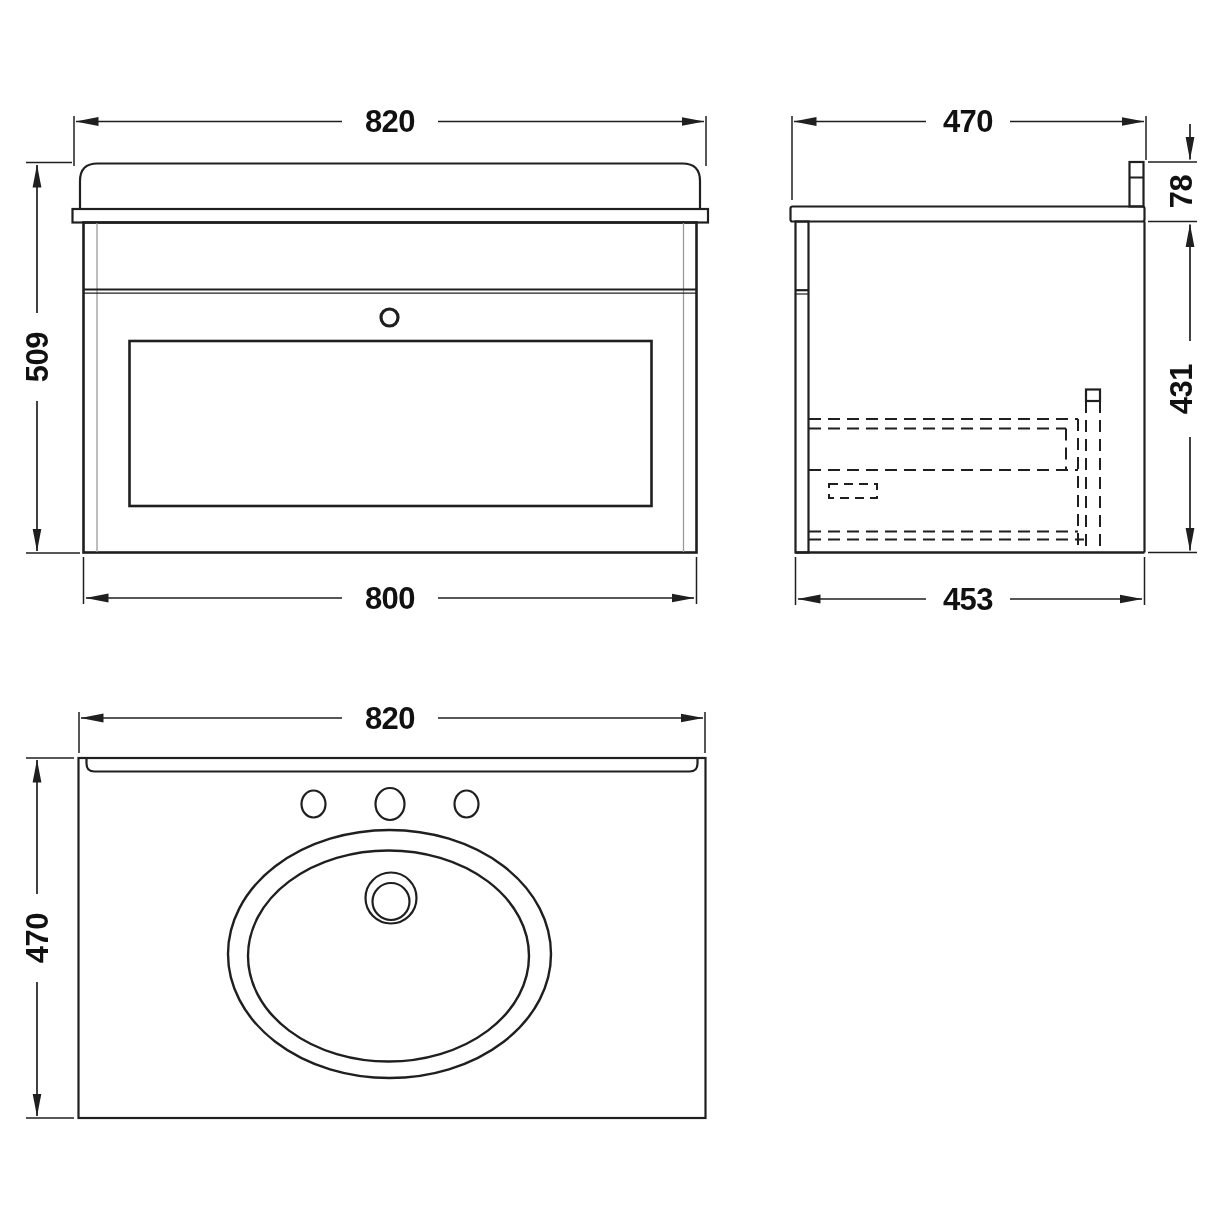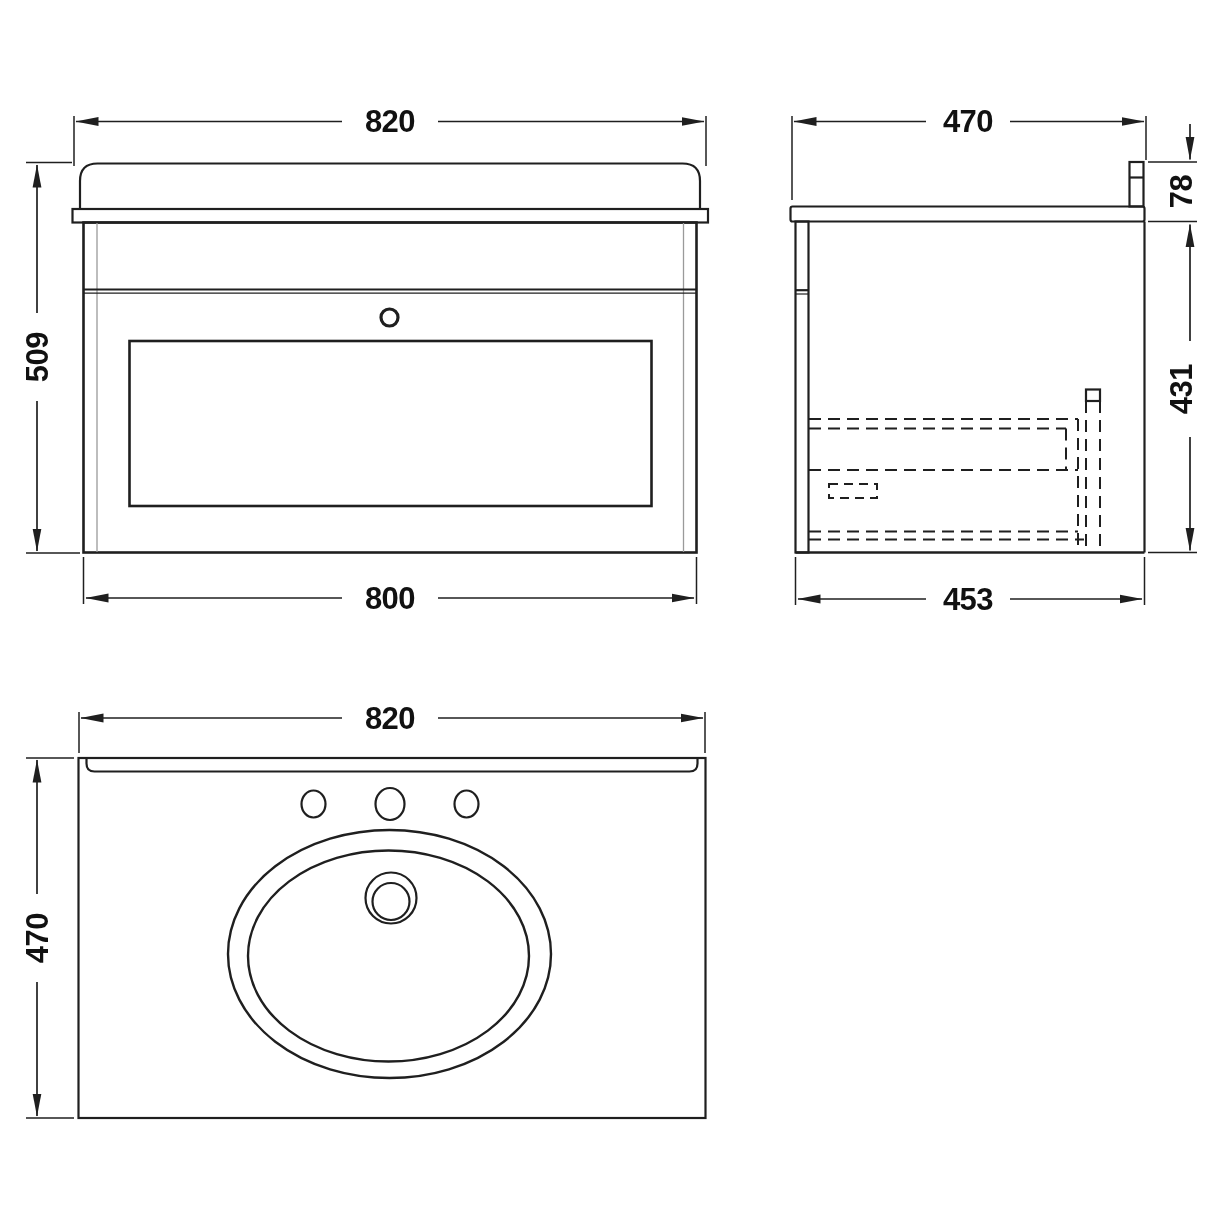--- a/index.html
+++ b/index.html
@@ -1,16 +1,16 @@
 <!DOCTYPE html>
 <html><head>
 <meta charset="utf-8">
 <style>
   html,body{margin:0;padding:0;background:#ffffff;}
-  .canvas{width:1224px;height:1224px;background:#ffffff;position:relative;overflow:hidden;}
+  .canvas{width:1224px;height:1224px;background:#ffffff;position:relative;overflow:hidden;border-radius:24px;}
   svg{display:block;}
   .ln{stroke:#1f1f1f;stroke-width:2.2;fill:none;}
   .lnthick{stroke:#1f1f1f;stroke-width:2.6;fill:none;}
   .lnthin{stroke:#1f1f1f;stroke-width:1.2;fill:none;}
   .gray{stroke:#9a9a9a;stroke-width:1.3;fill:none;}
   .dimline{stroke:#1f1f1f;stroke-width:1.7;fill:none;}
   .ext{stroke:#1f1f1f;stroke-width:1.5;fill:none;}
   .dash{stroke:#1f1f1f;stroke-width:2;fill:none;stroke-dasharray:12 7;}
   .dimtext{font-family:"Liberation Sans","DejaVu Sans",sans-serif;font-weight:bold;font-size:31px;
            fill:#111111;letter-spacing:-0.5px;text-anchor:middle;}

